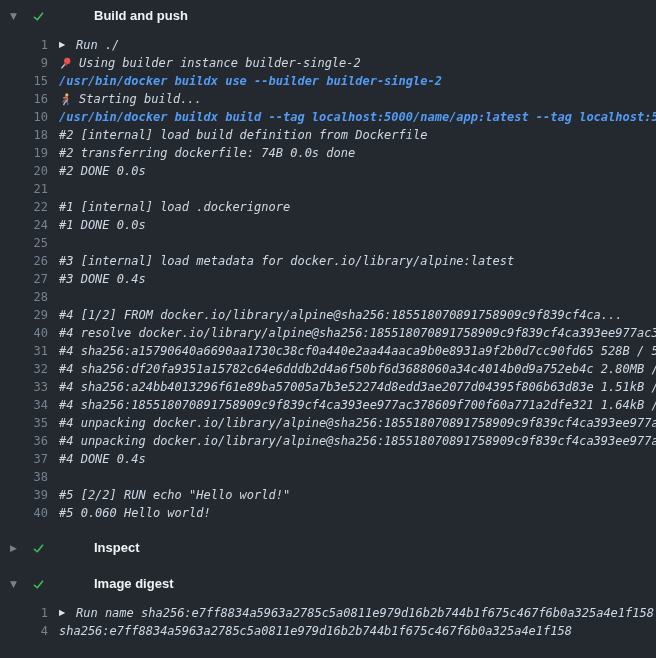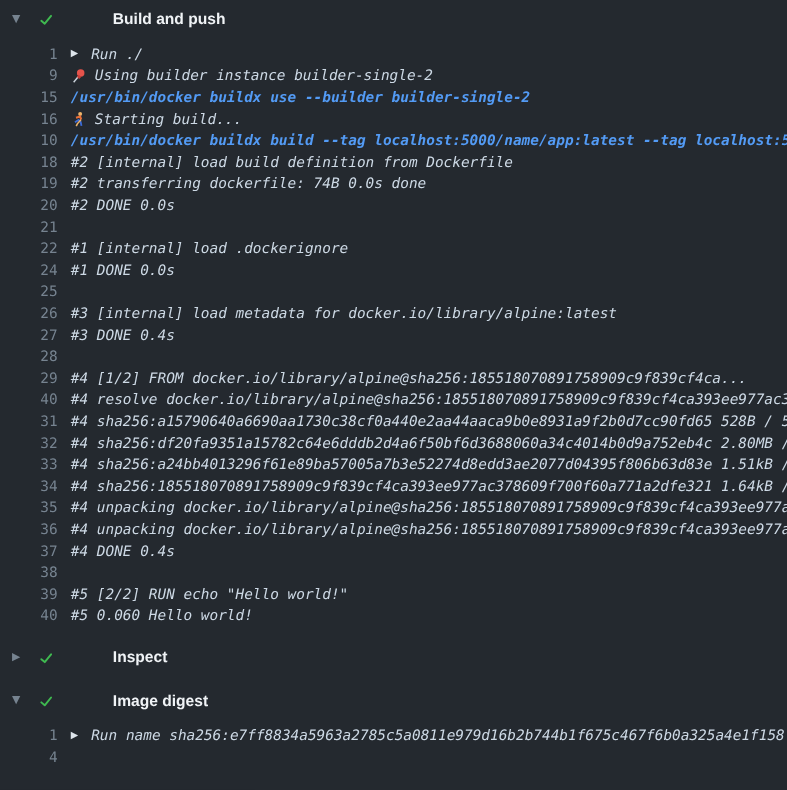--- a/index.html
+++ b/index.html
@@ -363,16 +363,22 @@
     <span class="content">
       <span class="icon run-arrow">▶</span>
       
       
       <span class="txt">Run name sha256:e7ff8834a5963a2785c5a0811e979d16b2b744b1f675c467f6b0a325a4e1f158</span>
     </span>
   </div>
 
   <div class="row">
     <span class="num">4</span>
+    <span class="content">
+      
+      
+      
+      <span class="txt">sha256:e7ff8834a5963a2785c5a0811e979d16b2b744b1f675c467f6b0a325a4e1f158</span>
+    </span>
   </div>
 </div>
   </div>
 </div>
 
 </body></html>

